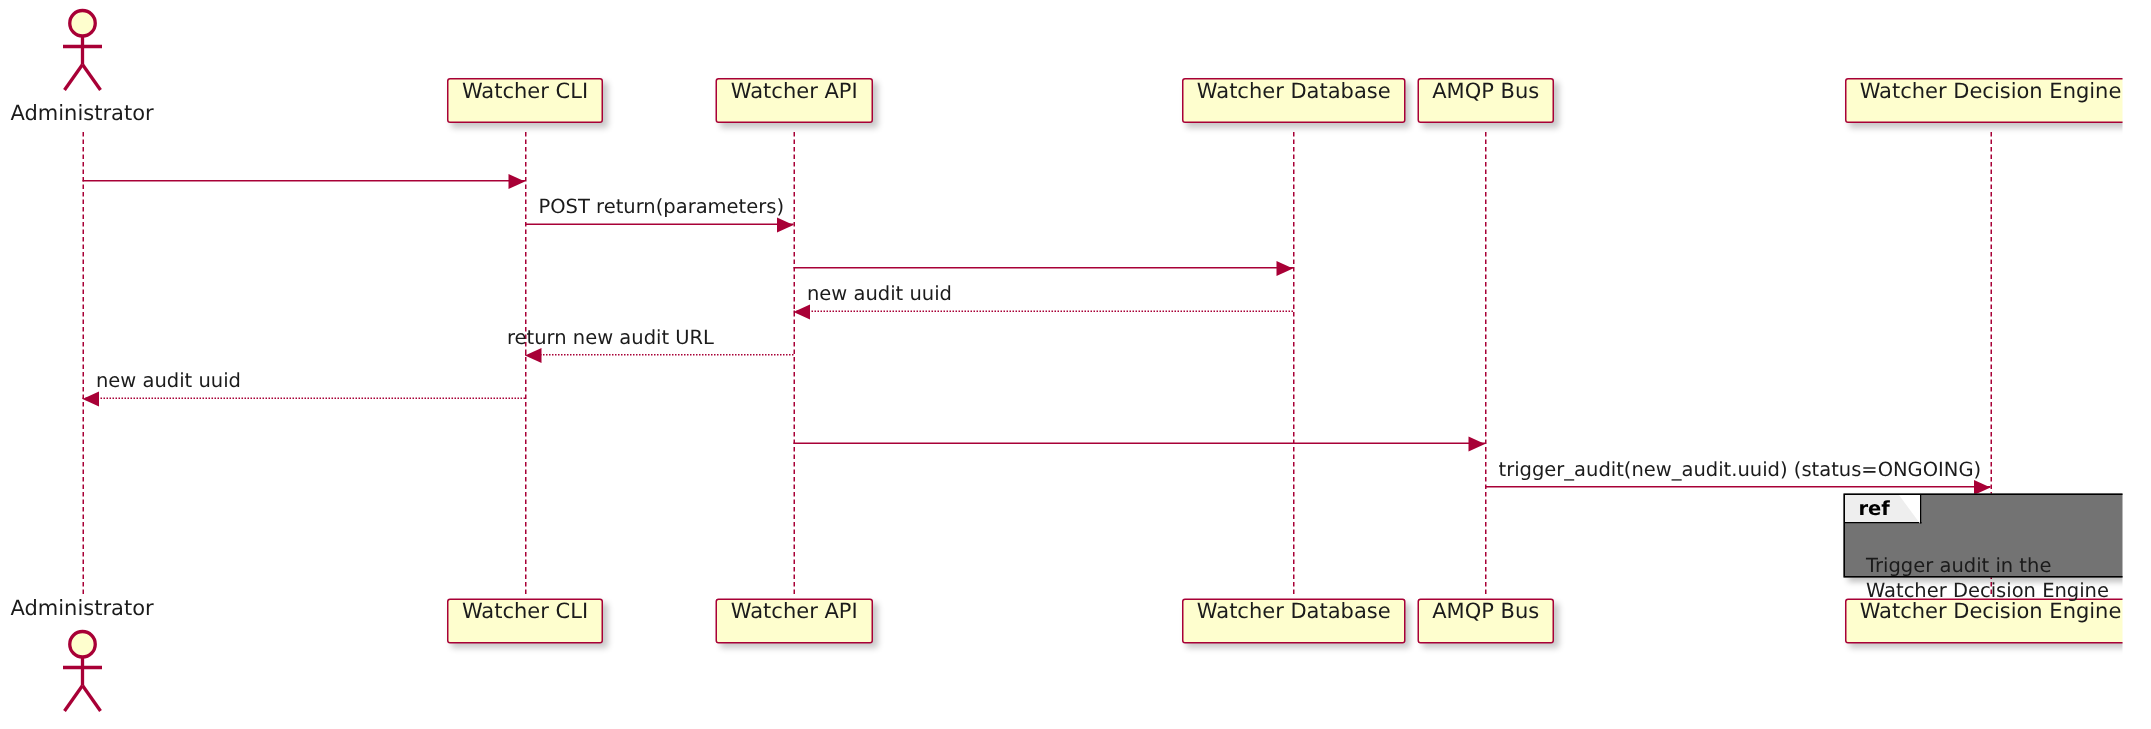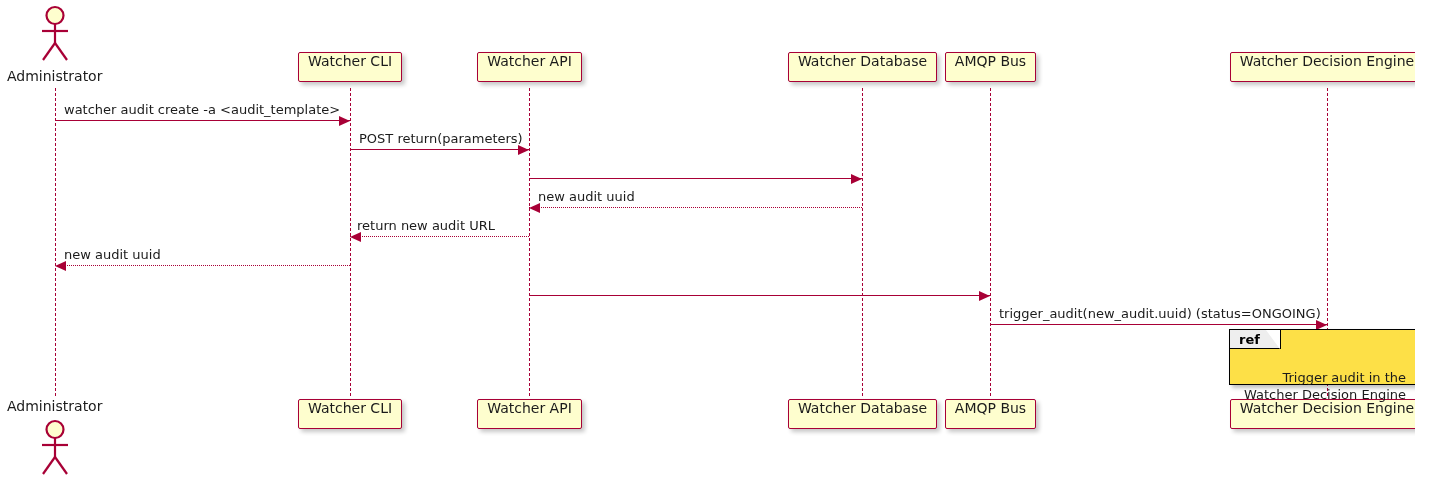--- a/index.html
+++ b/index.html
@@ -71,24 +71,23 @@
     border-left: 11px solid #A80036;
   }
   .arrow-head.left {
     border-top: 5px solid transparent;
     border-bottom: 5px solid transparent;
     border-right: 11px solid #A80036;
   }
   .ref-frame {
     position: absolute;
     box-sizing: border-box;
-    background: #fde047;
+    background: #737373;
     border: 1.5px solid #000000;
     box-shadow: 3px 3px 4px rgba(0,0,0,0.25);
-    text-align: right;
   }
   .ref-tab {
     position: absolute;
     left: 0;
     top: 0;
     height: 19px;
     box-sizing: border-box;
     background: #EEEEEE;
     border-right: 1.5px solid #000000;
     border-bottom: 1.5px solid #000000;
@@ -174,32 +173,31 @@
       <span>AMQP Bus</span>
     </div>
     <div class="participant-box" style="left: 1230px; top: 52px; width: 194px; height: 30px;">
       <span>Watcher Decision Engine</span>
     </div>
     <div class="participant-box" style="left: 1230px; top: 399px; width: 194px; height: 30px;">
       <span>Watcher Decision Engine</span>
     </div>
     <div class="msg-line" style="left: 55px; top: 120px; width: 295px;"></div>
     <div class="arrow-head right" style="top: 116px; left: 339px;"></div>
-    <div class="msg-label" style="left: 64px; top: 102px;">watcher audit create -a &lt;audit_template&gt;</div>
     <div class="msg-line" style="left: 350px; top: 149px; width: 179px;"></div>
     <div class="arrow-head right" style="top: 145px; left: 518px;"></div>
     <div class="msg-label" style="left: 359px; top: 131px;">POST return(parameters)</div>
     <div class="msg-line" style="left: 529px; top: 178px; width: 333px;"></div>
     <div class="arrow-head right" style="top: 174px; left: 851px;"></div>
     <div class="msg-line dotted" style="left: 529px; top: 207px; width: 333px;"></div>
     <div class="arrow-head left" style="top: 203px; left: 529px;"></div>
     <div class="msg-label" style="left: 538px; top: 189px;">new audit uuid</div>
     <div class="msg-line dotted" style="left: 350px; top: 236px; width: 179px;"></div>
     <div class="arrow-head left" style="top: 232px; left: 350px;"></div>
-    <div class="msg-label" style="left: 357px; top: 218px;">return new audit URL</div>
+    <div class="msg-label" style="left: 338px; top: 218px;">return new audit URL</div>
     <div class="msg-line dotted" style="left: 55px; top: 265px; width: 295px;"></div>
     <div class="arrow-head left" style="top: 261px; left: 55px;"></div>
     <div class="msg-label" style="left: 64px; top: 247px;">new audit uuid</div>
     <div class="msg-line" style="left: 529px; top: 295px; width: 461px;"></div>
     <div class="arrow-head right" style="top: 291px; left: 979px;"></div>
     <div class="msg-line" style="left: 990px; top: 324px; width: 337px;"></div>
     <div class="arrow-head right" style="top: 320px; left: 1316px;"></div>
     <div class="msg-label" style="left: 999px; top: 306px;">trigger_audit(new_audit.uuid) (status=ONGOING)</div>
     <div class="ref-frame" style="left: 1229px; top: 329px; width: 198px; height: 56px;">
       <div class="ref-tab" style="width: 51px;">

